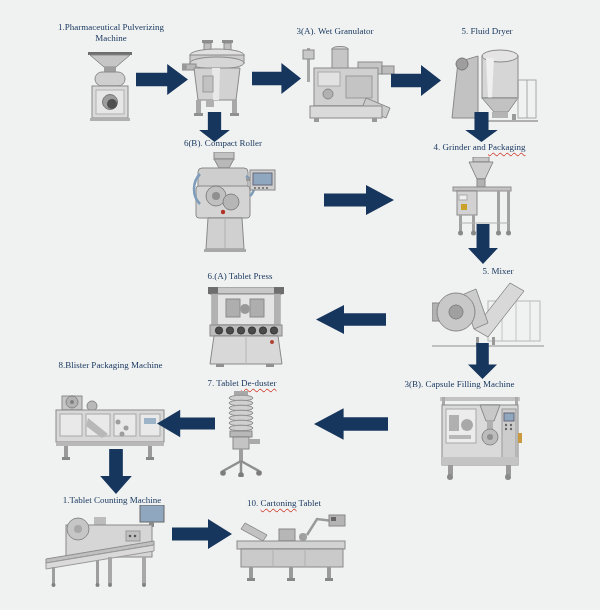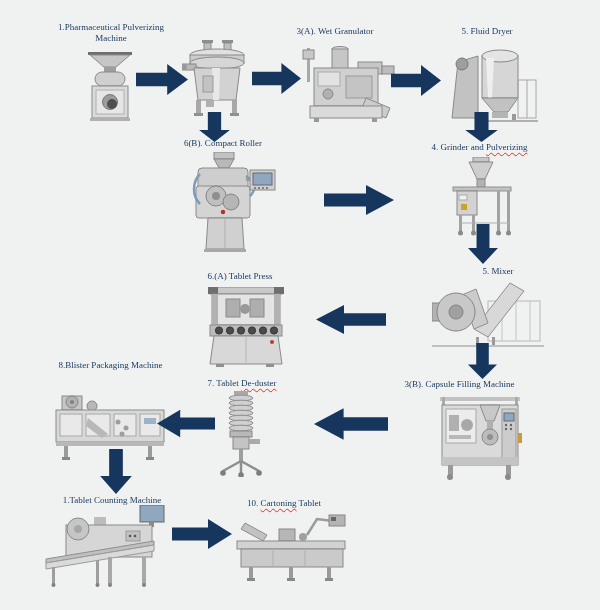--- a/index.html
+++ b/index.html
@@ -22,21 +22,21 @@
 </style>
 </head>
 <body>
 
 <div class="canvas">
 
   <div class="node-label" style="left:52px;top:22px;width:118px"><span>1.Pharmaceutical Pulverizing Machine</span></div>
   <div class="node-label" style="left:280px;top:26px;width:110px"><span>3(A). Wet Granulator</span></div>
   <div class="node-label" style="left:442px;top:26px;width:90px"><span>5. Fluid Dryer</span></div>
   <div class="node-label" style="left:168px;top:138px;width:110px"><span>6(B). Compact Roller</span></div>
-  <div class="node-label" style="left:412px;top:142px;width:135px"><span>4. Grinder and </span><span class="wavy">Pulverizing</span><span></span></div>
+  <div class="node-label" style="left:412px;top:142px;width:135px"><span>4. Grinder and </span><span class="wavy">Packaging</span><span></span></div>
   <div class="node-label" style="left:469px;top:266px;width:58px"><span>5. Mixer</span></div>
   <div class="node-label" style="left:192px;top:271px;width:96px"><span>6.(A) Tablet Press</span></div>
   <div class="node-label" style="left:392px;top:379px;width:135px"><span>3(B). Capsule Filling Machine</span></div>
   <div class="node-label" style="left:192px;top:378px;width:100px"><span>7. Tablet </span><span class="wavy">De-duster</span><span></span></div>
   <div class="node-label" style="left:44px;top:360px;width:133px"><span>8.Blister Packaging Machine</span></div>
   <div class="node-label" style="left:42px;top:495px;width:140px"><span>1.Tablet Counting Machine</span></div>
   <div class="node-label" style="left:228px;top:498px;width:112px"><span>10. </span><span class="wavy">Cartoning</span><span> Tablet</span></div>
 
   <div class="machine" style="left:78px;top:52px;width:64px;height:70px">
     <svg viewBox="0 0 64 70">

